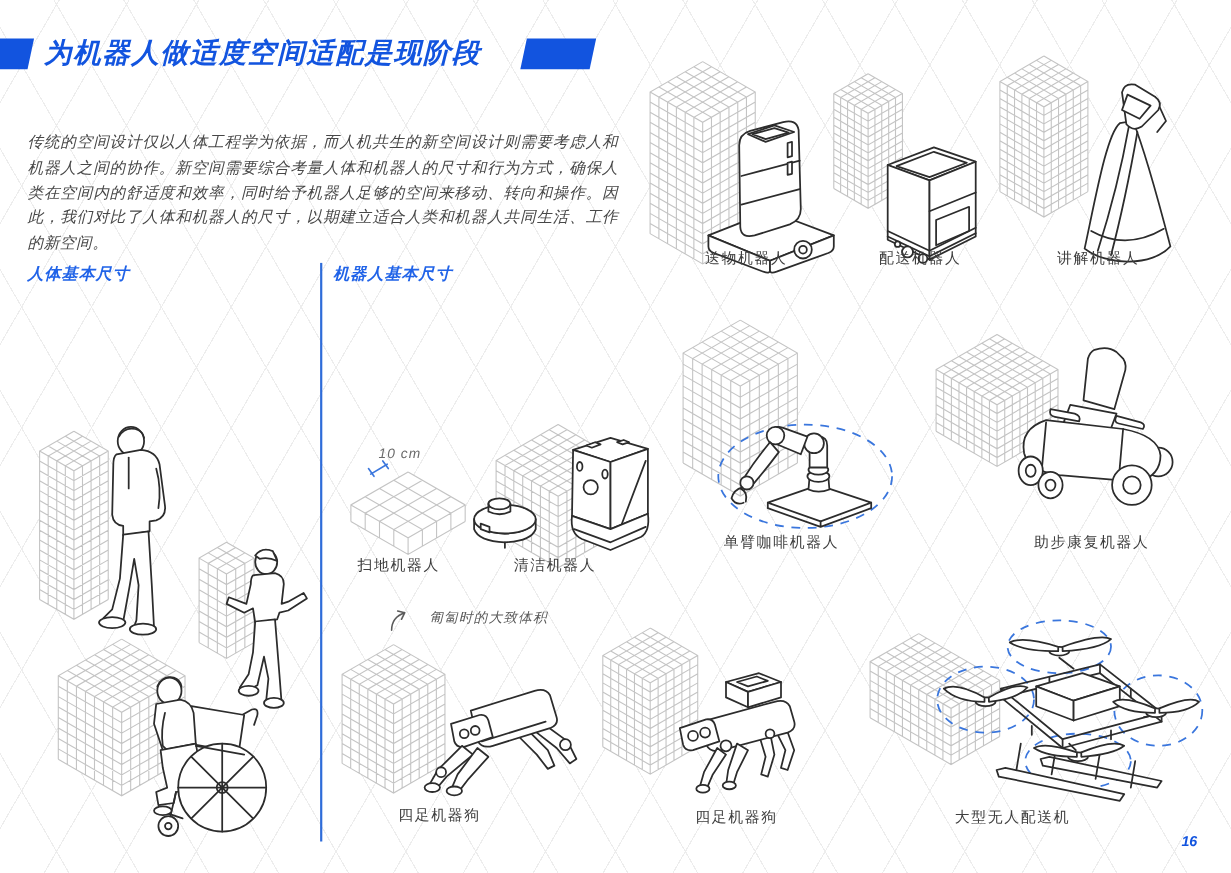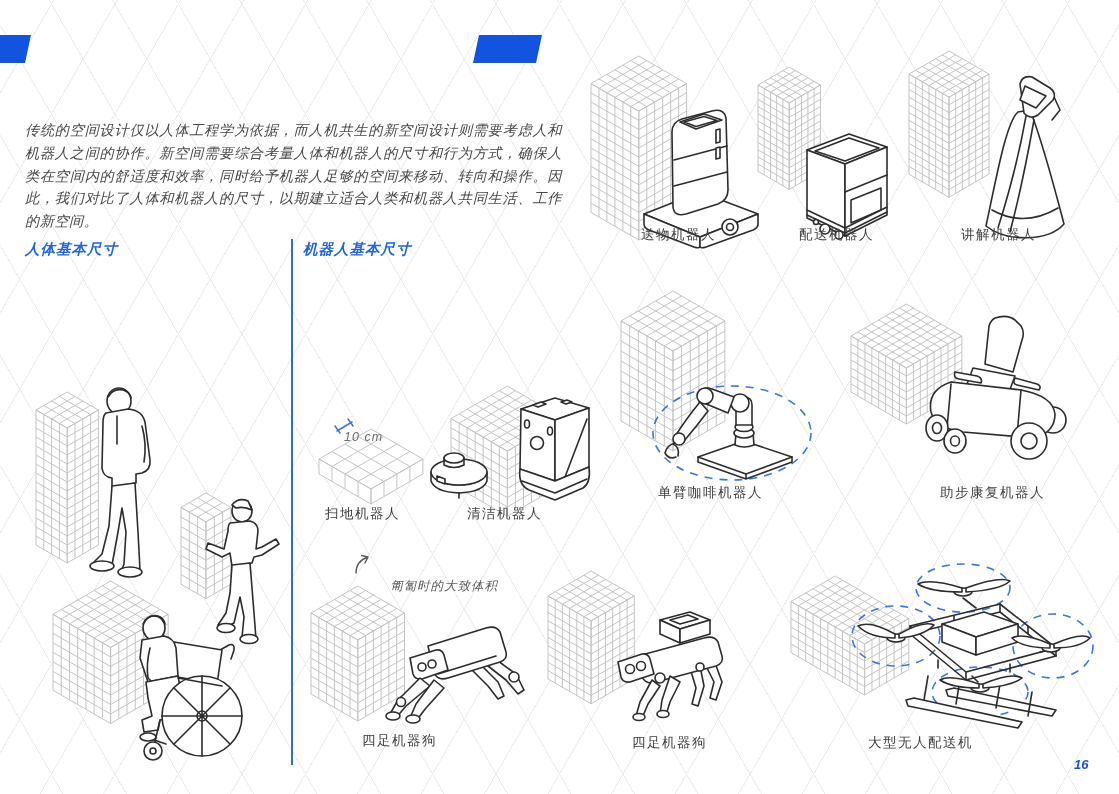--- a/index.html
+++ b/index.html
@@ -10,34 +10,35 @@
       repeating-linear-gradient(-60deg, rgba(0,0,0,0) 0px, rgba(0,0,0,0) 54px, #ededed 54px, #ededed 55px);
     font-family:"Liberation Sans","DejaVu Sans",sans-serif;
   }
   .title-line{position:absolute;left:40px;color:#1254df;font-size:25px;font-weight:bold;font-style:italic;letter-spacing:1.5px;white-space:nowrap;}
   .bar{position:absolute;background:#1254df;transform:skewX(-12deg);}
   .intro{position:absolute;left:25px;top:119px;width:537px;font-size:14.2px;line-height:22.8px;color:#474747;font-style:italic;text-align:justify;letter-spacing:0.5px;}
   .col-h{position:absolute;font-size:14.5px;font-weight:bold;font-style:italic;color:#2063e8;letter-spacing:1px;}
   .col-p{position:absolute;width:253px;font-size:13.6px;line-height:22.2px;color:#474747;font-style:italic;text-align:justify;letter-spacing:0.3px;}
   .divider{position:absolute;left:291px;top:239px;width:2px;height:526px;background:#2e6cd9;}
   .fig-label{position:absolute;font-size:13.5px;color:#3e3e3e;letter-spacing:1.5px;white-space:nowrap;}
-  .note{position:absolute;font-size:12.5px;font-style:italic;color:#6a6a6a;letter-spacing:1px;white-space:nowrap;margin-top:25px;}
+  .note{position:absolute;font-size:12.5px;font-style:italic;color:#6a6a6a;letter-spacing:1px;white-space:nowrap;}
   .page-num{position:absolute;left:1074px;top:757px;font-size:13px;font-weight:bold;font-style:italic;color:#1254df;}
   svg.iso{position:absolute;overflow:visible;}
   svg.fig{position:absolute;overflow:visible;}
   .lineart{stroke:#2c2c2c;stroke-width:1.6;fill:#ffffff;stroke-linejoin:round;stroke-linecap:round;}
   .nofill{fill:none;}
   .dash{fill:none;stroke:#3a76dd;stroke-width:1.6;stroke-dasharray:8 7;}
 </style>
 </head>
 <body>
 
 <div class="page">
 
   <div class="bar" style="left:-4px;top:35px;width:32px;height:28px;"></div>
+  <div class="title-line" style="top:31px;">为机器人做适度空间适配是现阶段</div>
   <div class="bar" style="left:476px;top:35px;width:63px;height:28px;"></div>
 
   <div class="intro">传统的空间设计仅以人体工程学为依据，而人机共生的新空间设计则需要考虑人和机器人之间的协作。新空间需要综合考量人体和机器人的尺寸和行为方式，确保人类在空间内的舒适度和效率，同时给予机器人足够的空间来移动、转向和操作。因此，我们对比了人体和机器人的尺寸，以期建立适合人类和机器人共同生活、工作的新空间。</div>
 
   <div class="col-h" style="left:25px;top:240px;">人体基本尺寸</div>
   <div class="col-h" style="left:303px;top:240px;">机器人基本尺寸</div>
 
   <div class="divider"></div>
 
   <svg class="iso" style="left:35px;top:391px;" viewBox="-1 -1 64.352 173" width="64.352" height="173">

